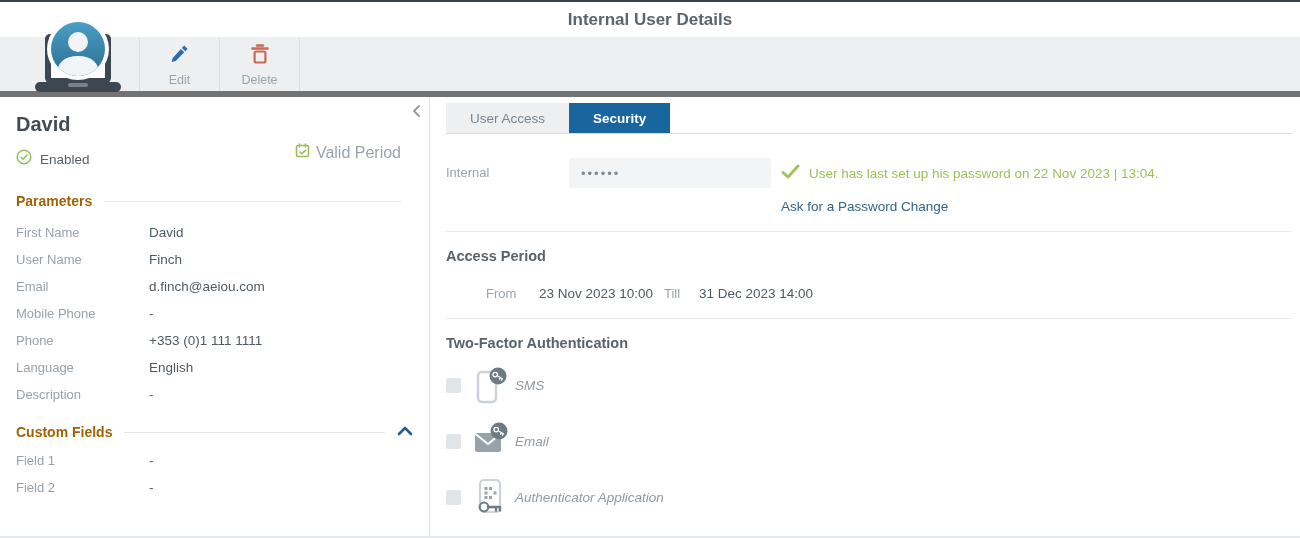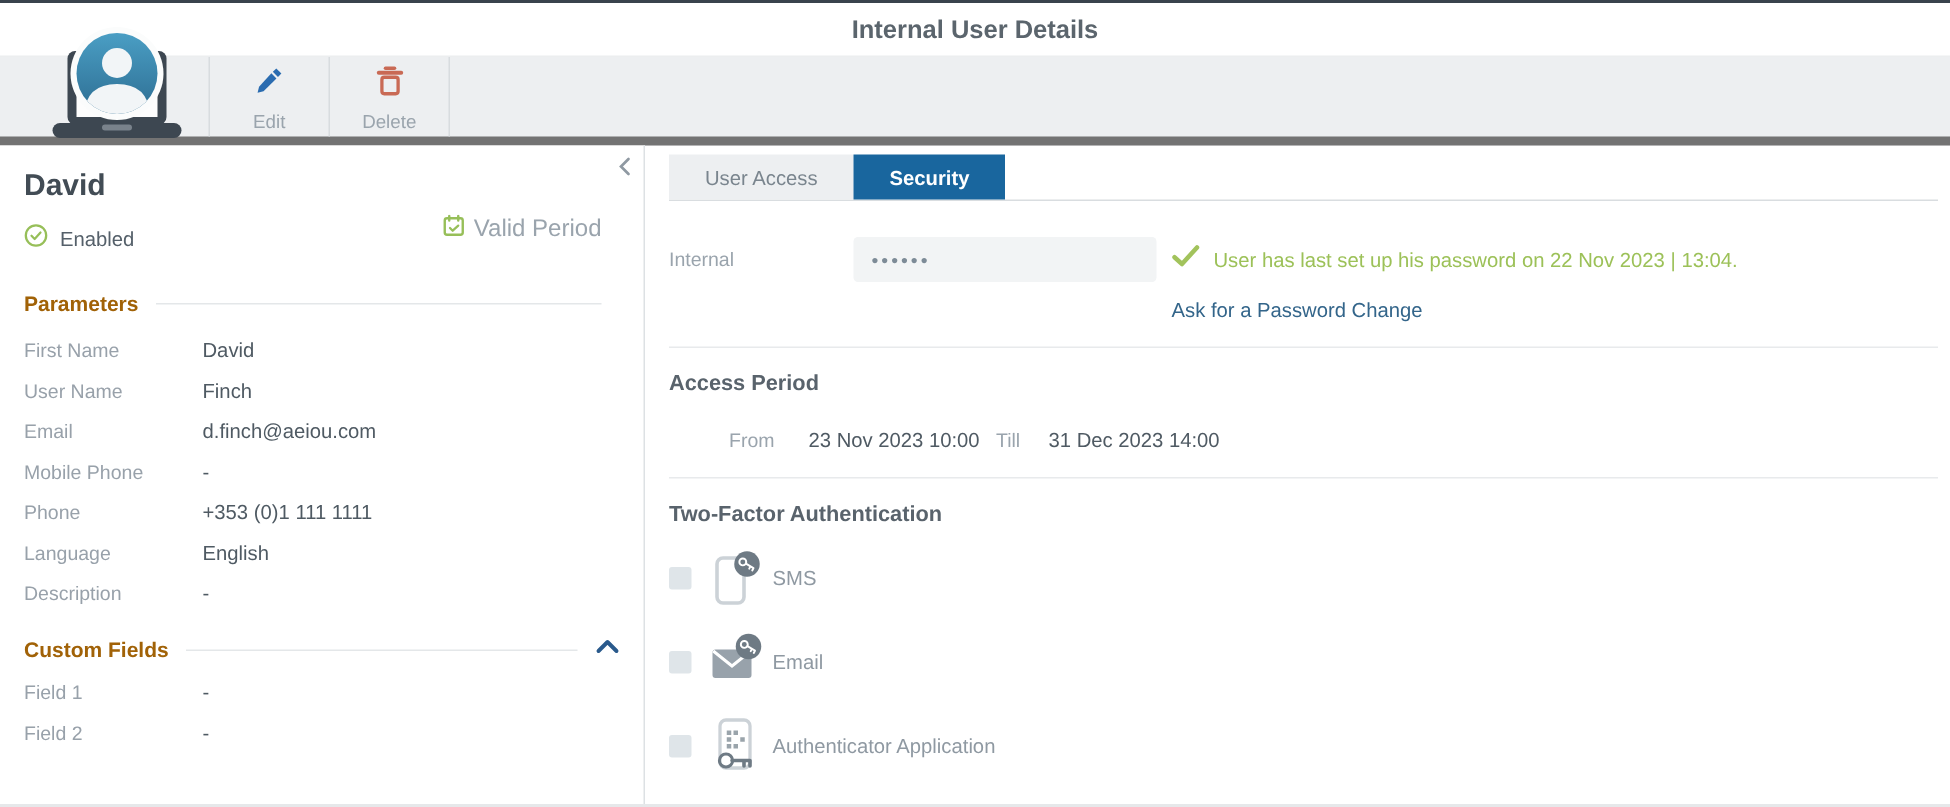--- a/index.html
+++ b/index.html
@@ -36,21 +36,21 @@
   .collapse-chip { position:absolute; top:6px; right:4px; width:16px; height:16px; cursor:pointer; }
   .user-name { font-size:20px; font-weight:bold; color:#424c55; margin-top:2px; }
   .status-row { display:flex; align-items:center; margin-top:13px; }
   .status-row .txt { font-size:13.5px; color:#55606a; margin-left:8px; }
   .valid-period { position:absolute; right:28px; top:46px; display:flex; align-items:center; }
   .valid-period .txt { font-size:16px; color:#9aa4ad; margin-left:6px; }
   .sec-head { display:flex; align-items:center; margin-top:24px; }
   .sec-head .t { font-size:14px; font-weight:bold; color:#a16207; white-space:nowrap; }
   .sec-head .rule { flex:1; height:1px; background:#e4e7e9; margin:0 12px; }
   .param-table { margin-top:10px; }
-  .param-row { display:flex; height:27px; align-items:center; }
+  .param-row { display:flex; height:27px; align-items:center;gap:14px; }
   .param-row .k { width:119px; font-size:13px; color:#98a1aa; }
   .param-row .v { font-size:13.5px; color:#4f5a63; }
   .info-chip { position:absolute; right:6px; bottom:6px; width:15px; height:15px; cursor:pointer; }
   .edge-ticks { position:absolute; left:0; top:0; width:3px; height:100%; }
   .edge-ticks i { position:absolute; left:0; width:2px; height:8px; background:#5f6a74; opacity:.55; }
   
   .main { flex:1; padding:6px 8px 0 16px; position:relative; }
   .tabs { display:flex; border-bottom:1px solid #d9dde0; }
   .tab {
     height:30px; padding:0 24px; display:flex; align-items:center;
@@ -69,21 +69,21 @@
   .pwd-msg-row { display:flex; align-items:center; height:30px; }
   .pwd-msg { font-size:13.5px; color:#9cc158; margin-left:9px; }
   .pwd-link { font-size:13.5px; color:#33658A; margin-top:11px; cursor:pointer; }
   .divider { height:1px; background:#e8eaec; margin-top:17px; }
   .section-title { font-size:14.5px; font-weight:bold; color:#59636c; margin-top:16px; }
   .period-row { display:flex; align-items:center; margin-top:22px; font-size:13.5px;margin-left:40px; }
   .period-row .pl { color:#9aa4ad; font-size:13px; }
   .period-row .pv { color:#4f5a63; }
   .pl1 { width:53px; } .pv1 { width:125px; } .pl2 { width:35px; }
   .tfa-row { display:flex; align-items:center; margin-top:0; height:56px; }
-  .tfa-list { margin-top:6px; }
+  .tfa-list { margin-top:6px;font-style:italic; }
   .checkbox {
     width:15px; height:15px; background:#dfe5e9; border-radius:2px; cursor:pointer;
     flex:none;
   }
   .tfa-icon { margin-left:10px; width:38px; display:flex; justify-content:center; flex:none; }
   .tfa-label { font-size:13.5px; color:#8f99a2; margin-left:6px; }
 </style>
 </head>
 <body>
 

